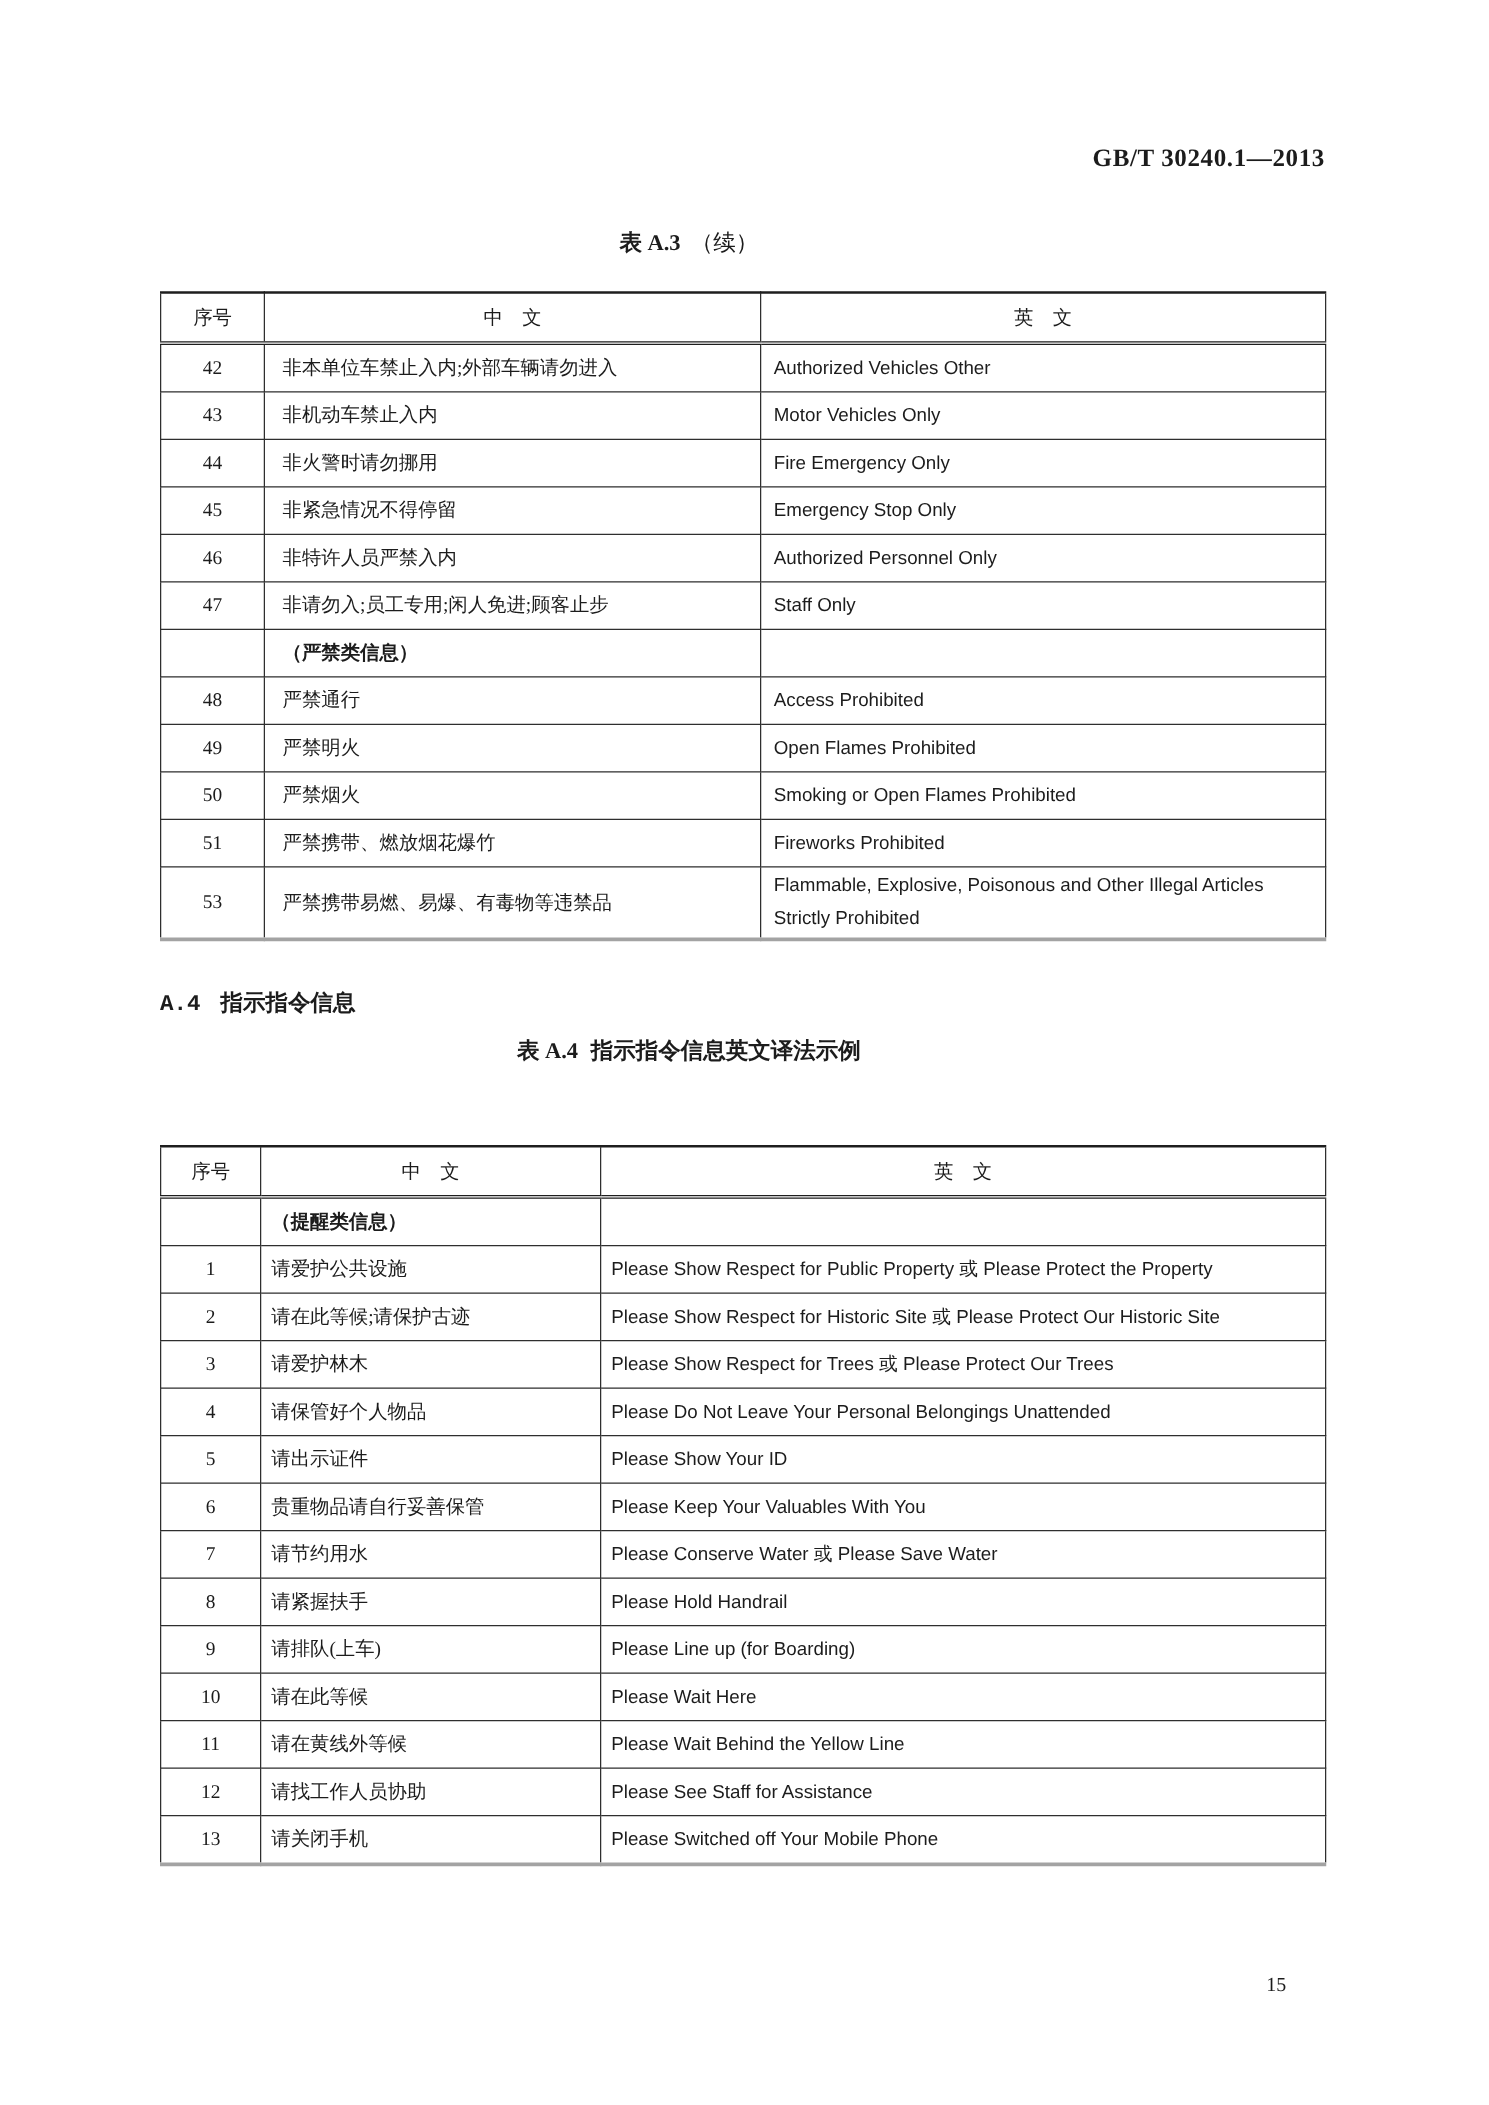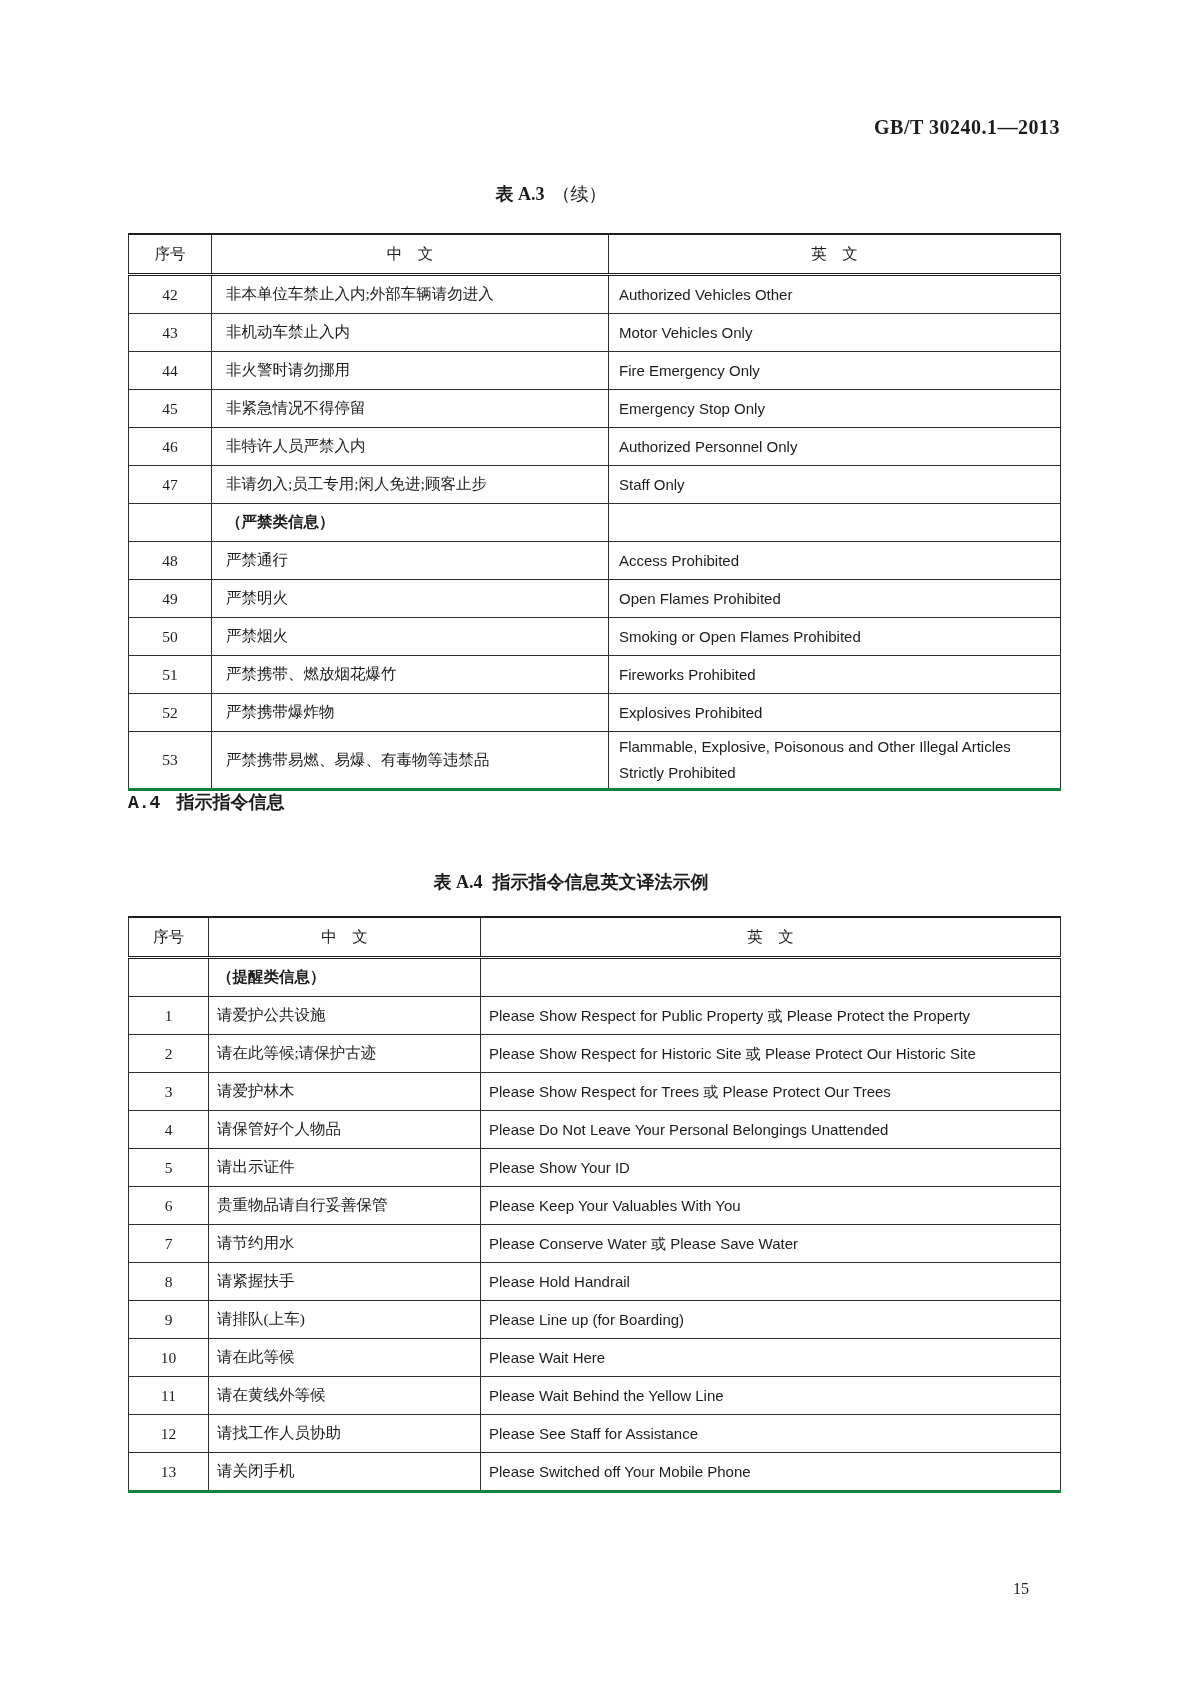--- a/index.html
+++ b/index.html
@@ -25,21 +25,21 @@
   .tbl-title {
     position: absolute;
     left: 0; width: 1102px;
     text-align: center;
     font-size: 18px;
   }
   .tbl-title .t-main { font-weight: bold; }
   .tbl-title .t-sub { font-weight: bold; margin-left: 10px; }
   .tbl-title .t-cont { font-weight: normal; margin-left: 8px; }
   #title-a3 { top: 182px; }
-  #title-a4 { top: 870px; margin-left: 20px; }
+  #title-a4 { top: 828px; }
 
   .section-heading {
     position: absolute;
     left: 128px;
     top: 790px;
     font-size: 18px;
     font-weight: bold;
   }
   .section-heading .sec-no { font-family: Liberation Mono, monospace; margin-right: 16px; }
   .section-heading .sec-title { font-family: "Liberation Sans", sans-serif; }
@@ -49,21 +49,21 @@
     left: 128px;
     border-collapse: collapse;
     table-layout: fixed;
     width: 932px;
     font-size: 15.5px;
   }
   #table-a3 { top: 233px; }
   #table-a4 { top: 916px; }
 
   table.gb, table.gb th, table.gb td { border: 1px solid #2e2e2e; }
-  table.gb { border-top: 2px solid #1e1e1e; border-bottom: 3px solid #15803d; }
+  table.gb { border-top: 2px solid #1e1e1e; border-bottom: 3px solid #a3a3a3; }
   table.gb th {
     height: 36px;
     font-weight: normal;
     text-align: center;
     border-bottom: 3px double #1e1e1e;
     font-size: 15.5px;
   }
   table.gb td { height: 33px; padding: 2px 8px; }
   table.gb td:first-child { text-align: center; padding: 2px 2px; font-family: "Liberation Serif", serif; margin-left: 48px; }
 
@@ -155,25 +155,20 @@
       </tr>
       <tr>
         <td>50</td>
         <td>严禁烟火</td>
         <td>Smoking or Open Flames Prohibited</td>
       </tr>
       <tr>
         <td>51</td>
         <td>严禁携带、燃放烟花爆竹</td>
         <td>Fireworks Prohibited</td>
-      </tr>
-      <tr>
-        <td>52</td>
-        <td>严禁携带爆炸物</td>
-        <td>Explosives Prohibited</td>
       </tr>
       <tr>
         <td>53</td>
         <td>严禁携带易燃、易爆、有毒物等违禁品</td>
         <td>Flammable, Explosive, Poisonous and Other Illegal Articles Strictly Prohibited</td>
       </tr>
     </tbody>
 </table>
 
 <div class="section-heading">

